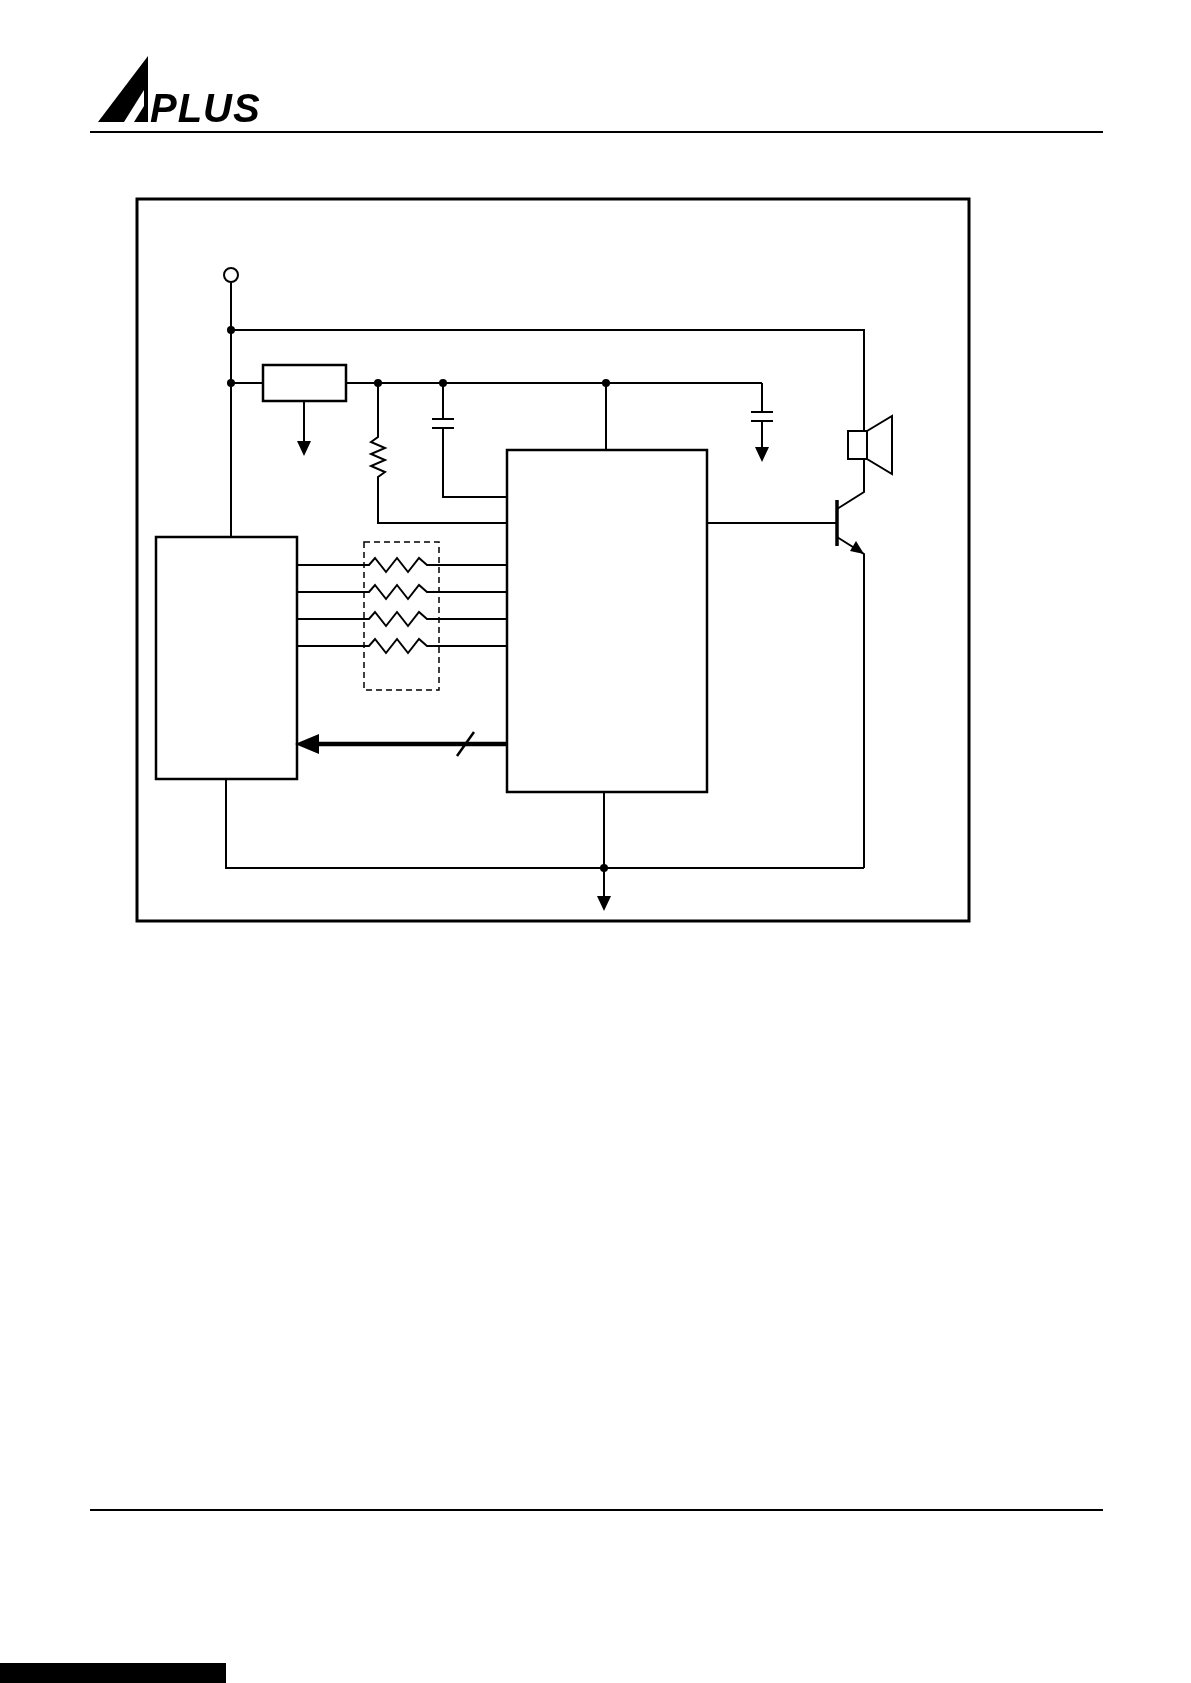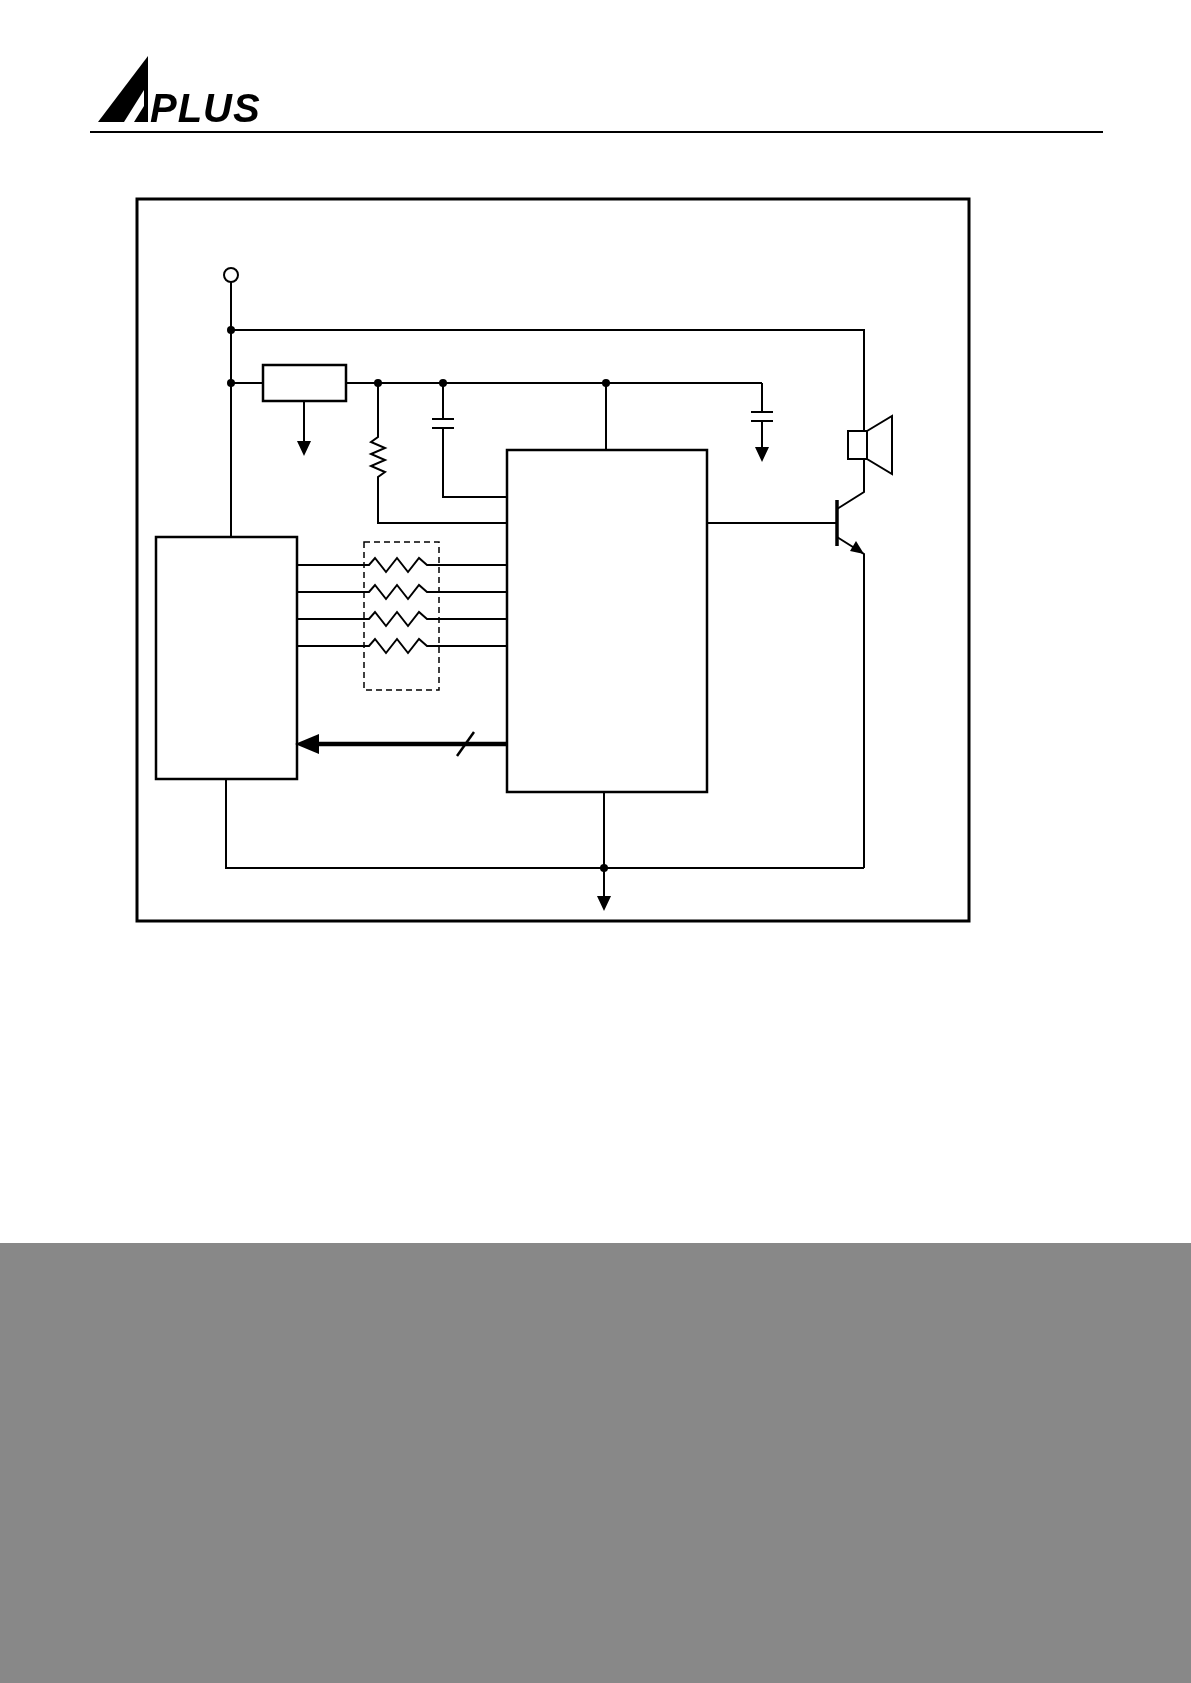--- a/index.html
+++ b/index.html
@@ -1,18 +1,18 @@
 <!DOCTYPE html>
 <html><head>
 <meta charset="utf-8">
 <style>
   html,body{margin:0;padding:0;background:#888;}
   .page{
     position:relative;
-    width:1191px;height:1243px;
+    width:1191px;height:1683px;
     background:#ffffff;
     font-family:"Liberation Sans", sans-serif;
     overflow:hidden;
   }
   .rule{position:absolute;background:#000;}
   .top-rule{left:90px;top:131px;width:1013px;height:2px;}
   .bottom-rule{left:90px;top:1509px;width:1013px;height:2px;}
   .footer-bar{position:absolute;left:0;top:1663px;width:226px;height:20px;background:#000;}
   .logo{position:absolute;left:90px;top:52px;width:200px;height:78px;}
   .logo text{

